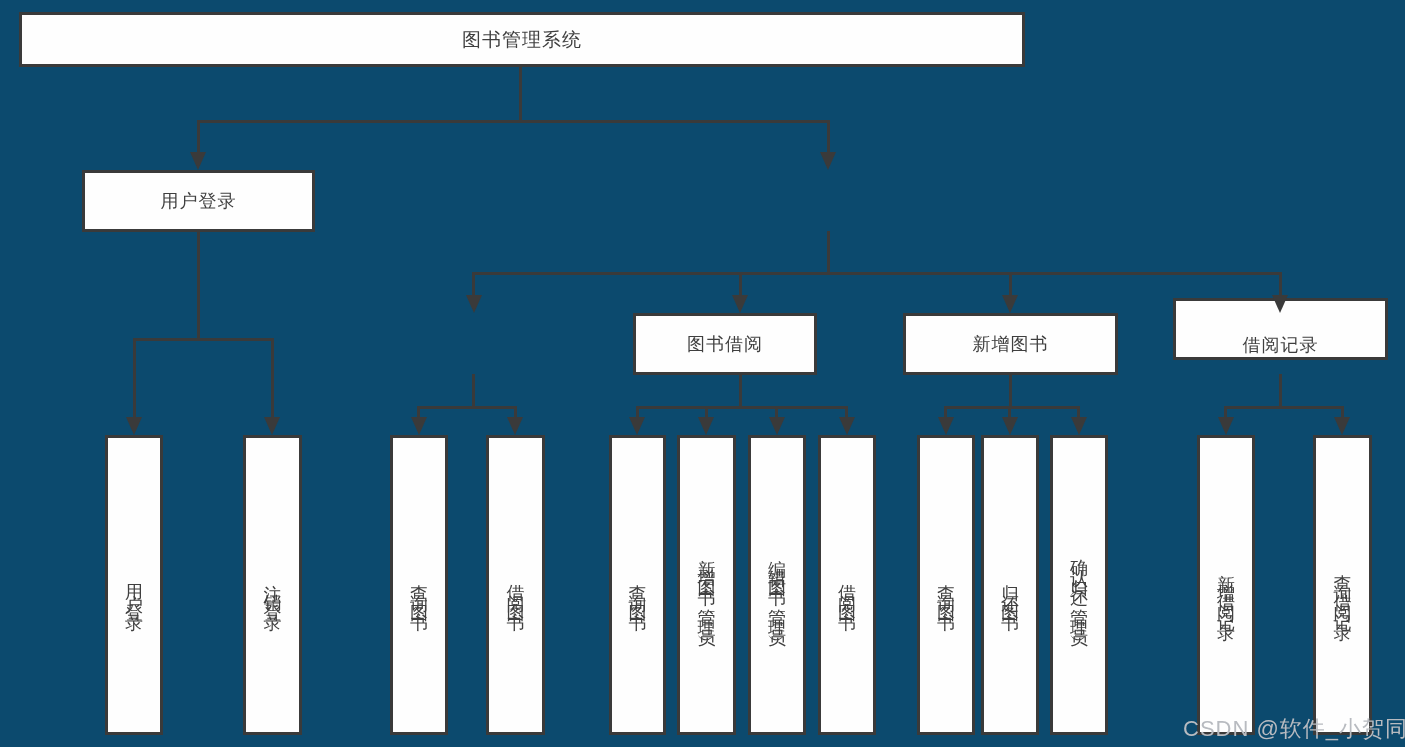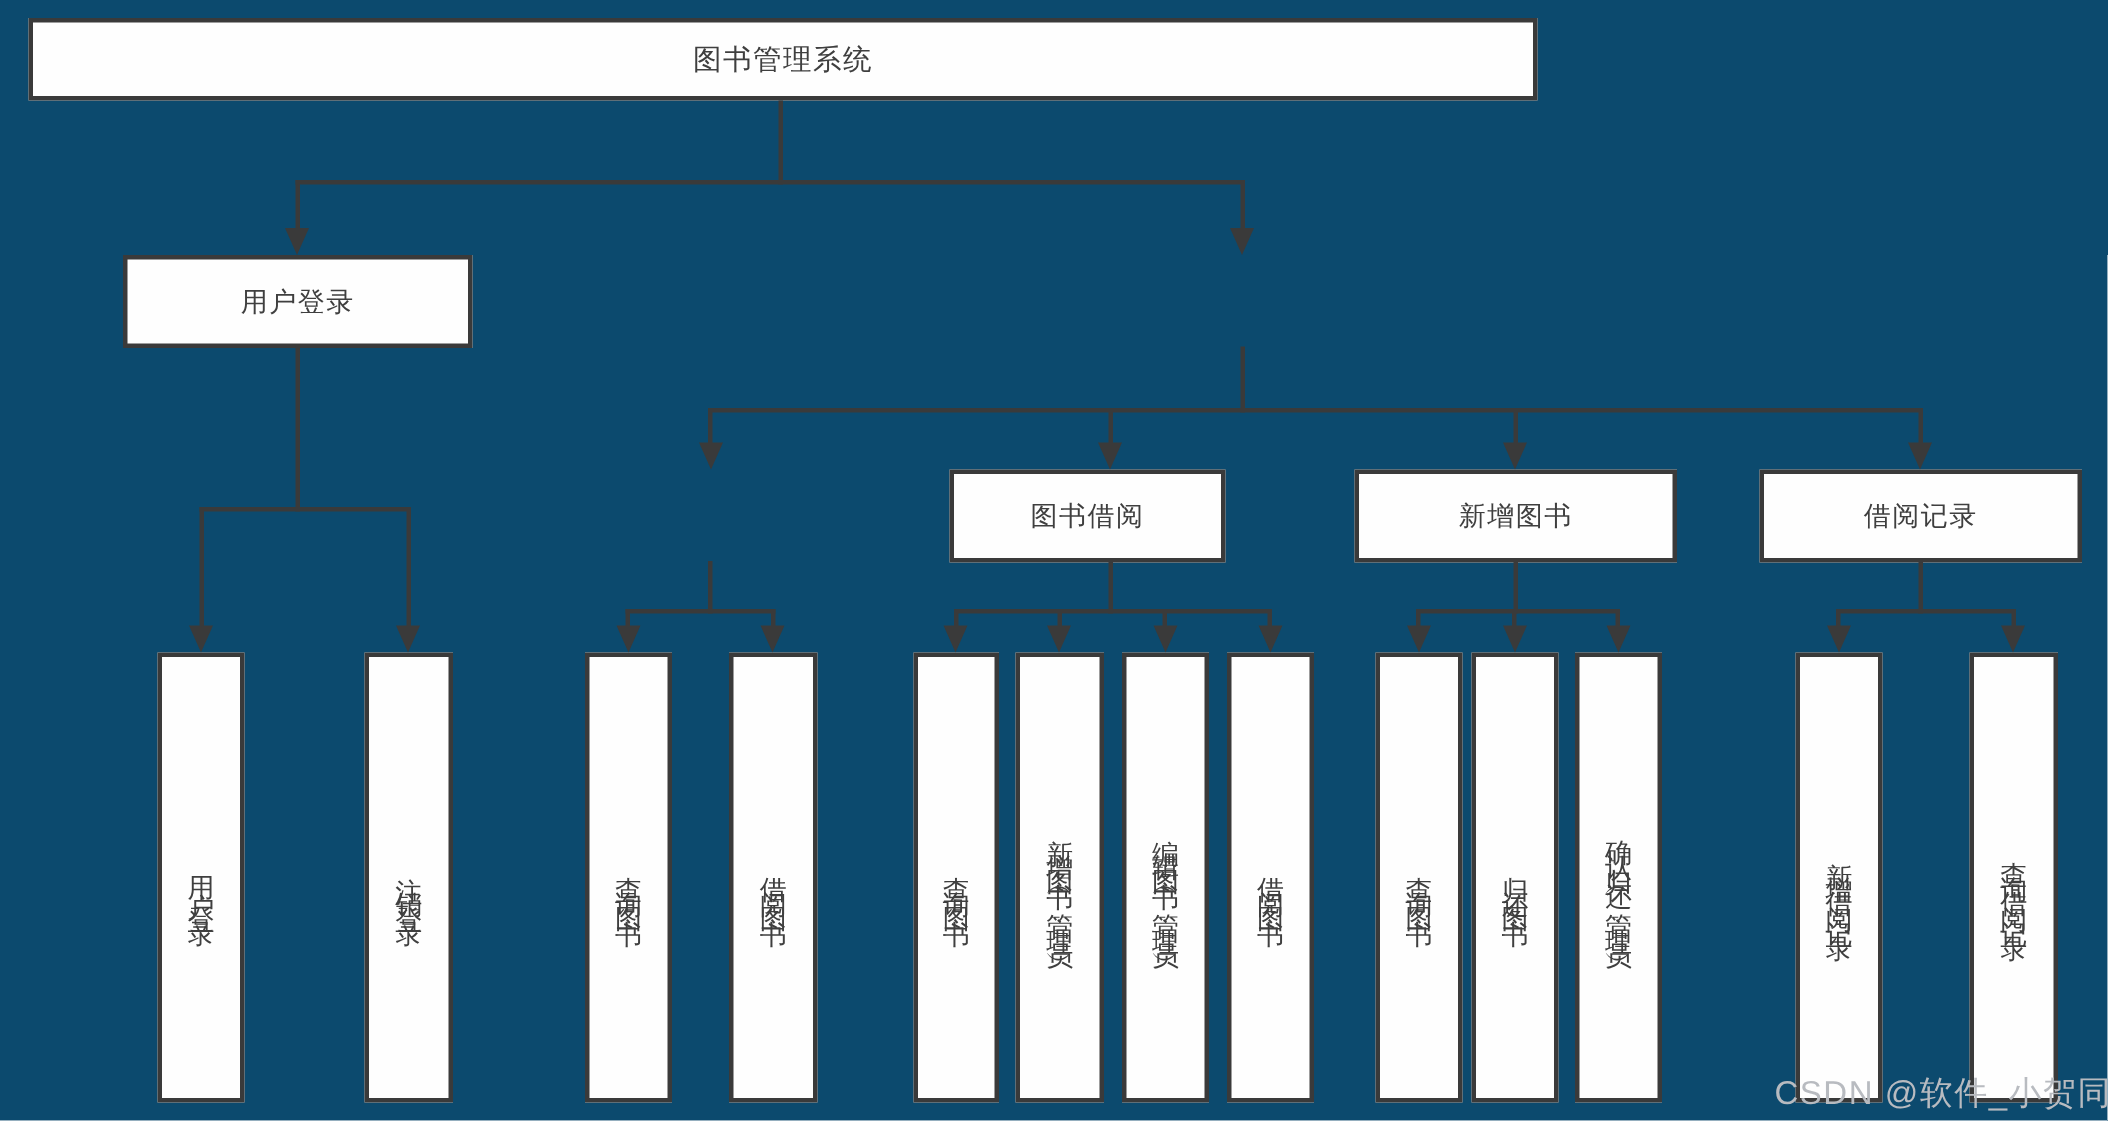--- a/index.html
+++ b/index.html
@@ -47,21 +47,21 @@
 
 
   <div class="box hbox" style="left:633px; top:313px; width:184px; height:62px;">
     <span>图书借阅</span>
   </div>
 
   <div class="box hbox" style="left:903px; top:313px; width:215px; height:62px;">
     <span>新增图书</span>
   </div>
 
-  <div class="box hbox" style="left:1173px; top:313px; width:215px; height:62px;">
+  <div class="box hbox" style="left:1173px; top:298px; width:215px; height:62px;align-items:flex-end;">
     <span>借阅记录</span>
   </div>
 
   <div class="box leaf" style="left:105px; top:435px; width:58px; height:300px;">
     <span class="vtext">用户登录</span>
   </div>
 
   <div class="box leaf" style="left:243px; top:435px; width:59px; height:300px;">
     <span class="vtext">注销登录</span>
   </div>

